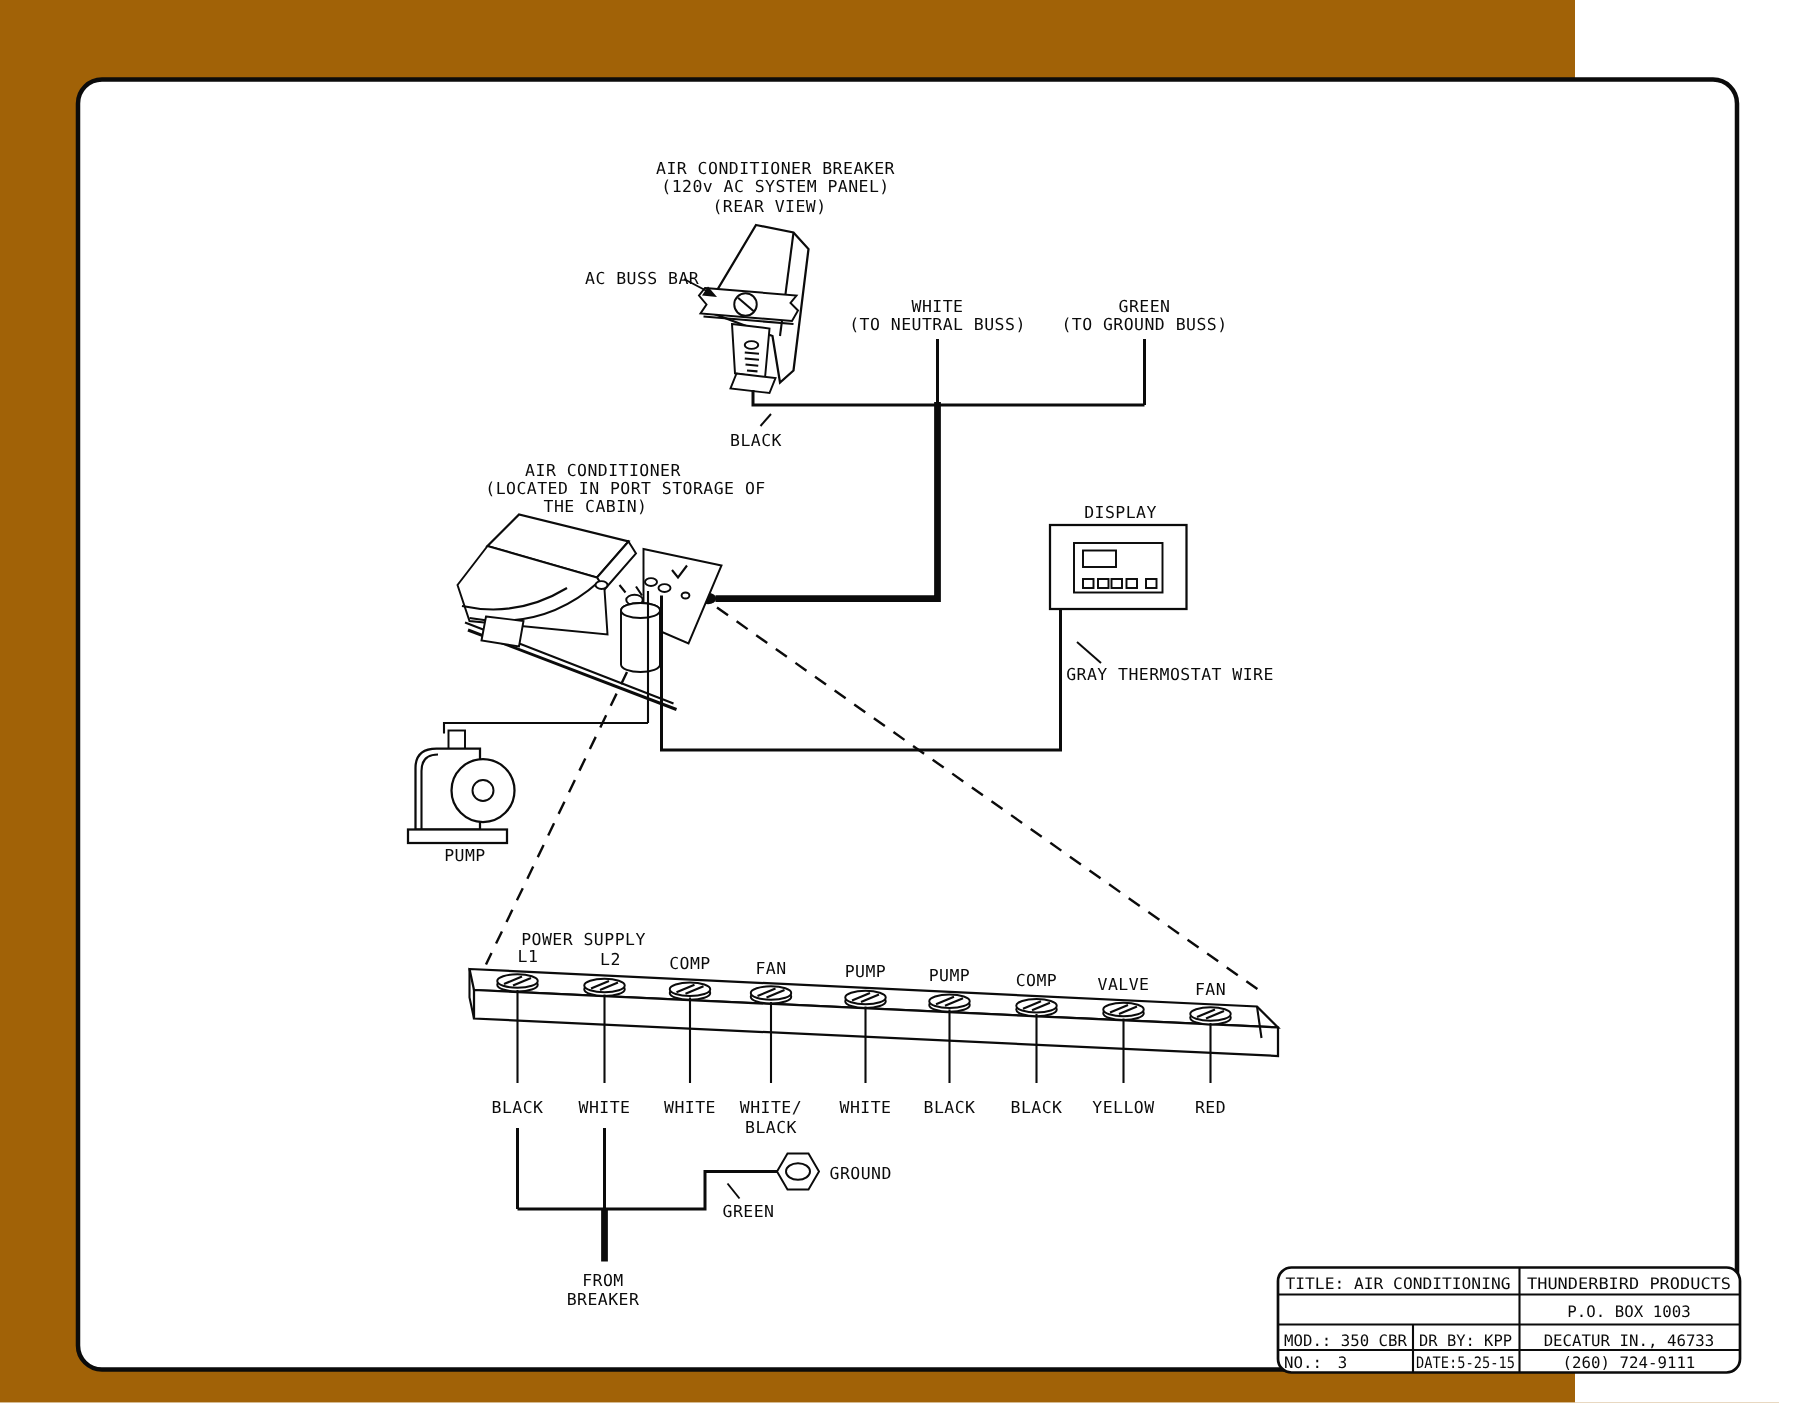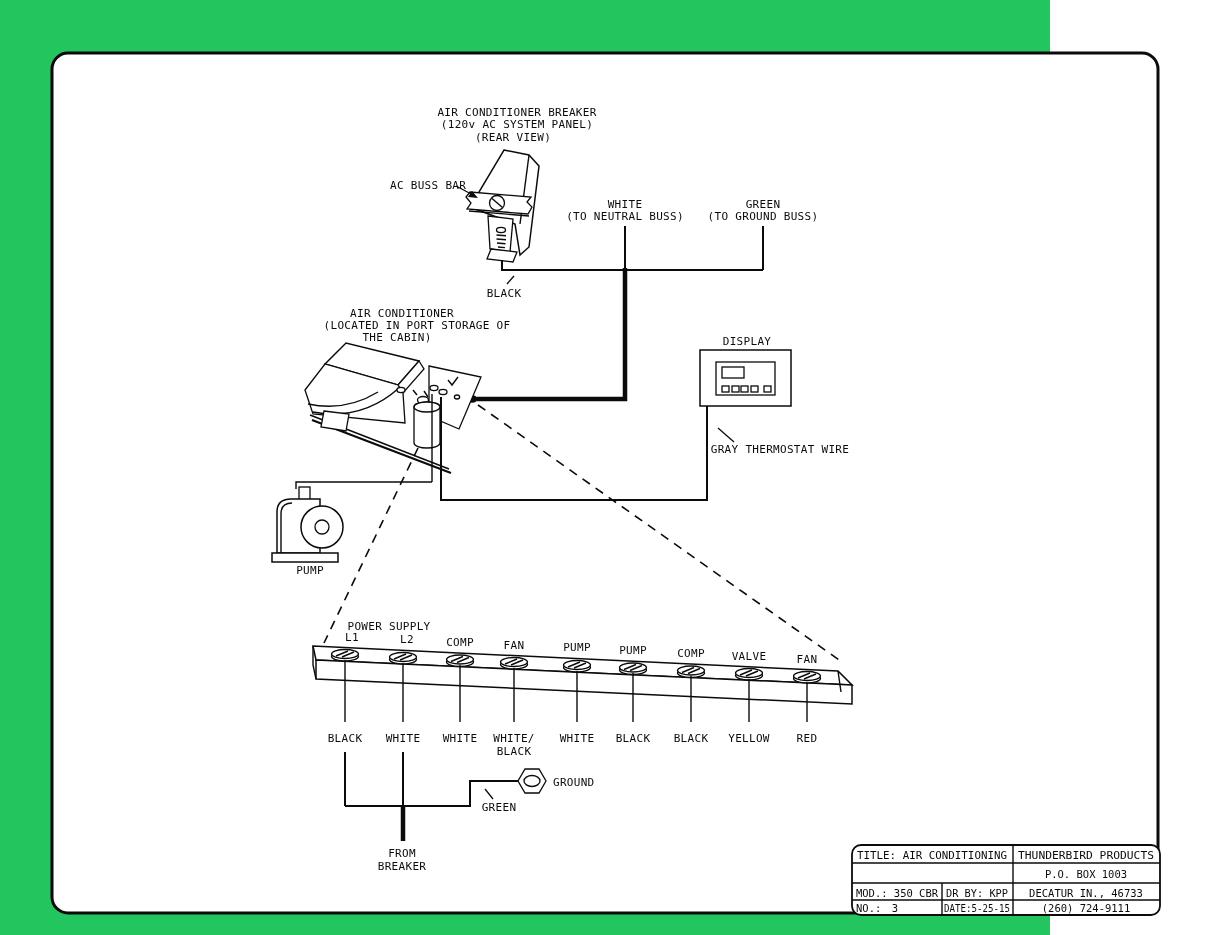--- a/index.html
+++ b/index.html
@@ -1,16 +1,16 @@
 <!DOCTYPE html>
 <html><head>
 <meta charset="utf-8">
 <style>
   html,body{margin:0;padding:0;background:#ffffff;}
-  .stage{position:relative;width:1050px;height:935px;background:#22c55e;}
+  .stage{position:relative;width:1050px;height:935px;background:#a16207;}
   svg{display:block;}
   .txt{font-family:"DejaVu Sans Mono","Liberation Mono",monospace;font-size:11px;fill:#0b0b0b;letter-spacing:0.3px;}
   .txtsm{font-family:"DejaVu Sans Mono","Liberation Mono",monospace;font-size:10.5px;fill:#0b0b0b;}
   .ln{stroke:#0b0b0b;stroke-width:2;fill:none;}
   .ln1{stroke:#0b0b0b;stroke-width:1.4;fill:none;}
   .thick{stroke:#0b0b0b;stroke-width:4.5;fill:none;}
   .dash{stroke:#0b0b0b;stroke-width:1.6;fill:none;stroke-dasharray:9 7;}
   .face{fill:#ffffff;stroke:#0b0b0b;stroke-width:1.5;}
   .face2{fill:#ffffff;stroke:#0b0b0b;stroke-width:1.3;}
   .blk{fill:#0b0b0b;stroke:none;}

